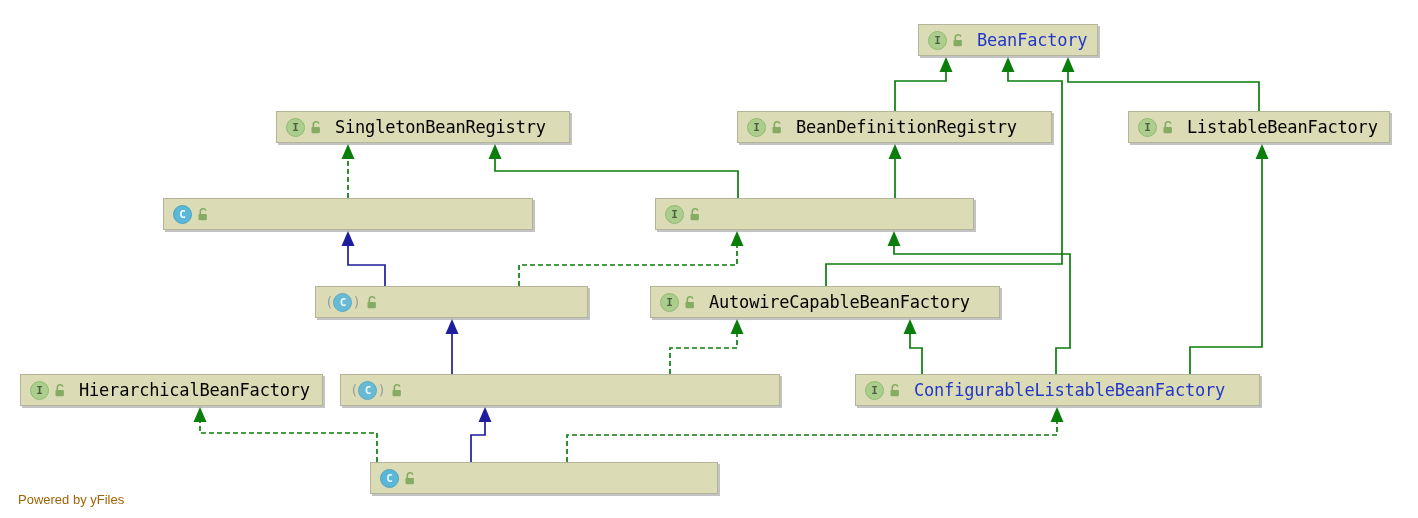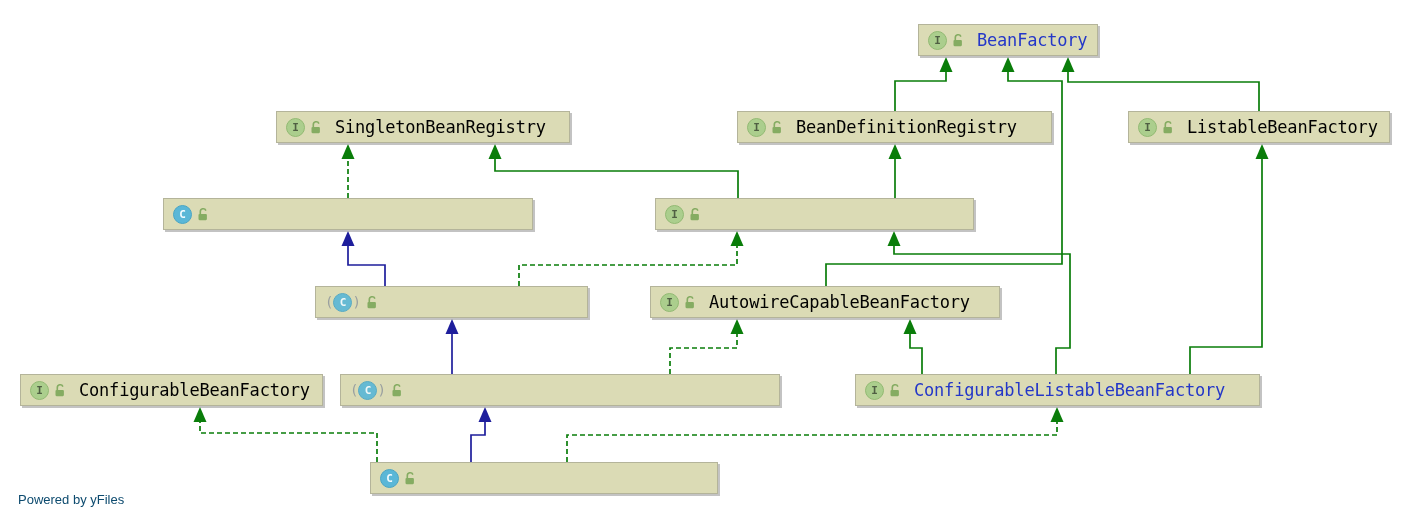--- a/index.html
+++ b/index.html
@@ -15,21 +15,21 @@
   .iface{background:#abce8d;color:#4f5f43;border:1px solid #92ba73;}
   .cls{background:#5ab7d7;color:#f2fbff;border:1px solid #4aa5c4;}
   .abs{opacity:.9;}
   .paren{color:#9aa0a0;font-size:14px;line-height:17px;flex:none;}
   .lock{margin-left:5px;flex:none;}
   .label{font-size:17px;white-space:nowrap;margin-left:12px;letter-spacing:-0.2px;text-align:center;}
   .text-blue{color:#2437c8;}
   .text-black{color:#000000;}
   .watermark{position:absolute;left:18px;top:492px;
              font-family:"Liberation Sans","DejaVu Sans",sans-serif;
-             font-size:13px;color:#0c4a6e;}
+             font-size:13px;color:#a16207;}
 </style>
 </head>
 <body>
 
 <div class="canvas">
   <svg class="edges" id="edges-svg">
       <polyline points="348,198 348,157" fill="none" stroke="#0a7d0a" stroke-width="1.7" stroke-dasharray="5,3"></polyline>
       <polygon points="348,144 341.5,159 354.5,159" fill="#0a7d0a"></polygon>
       <polyline points="738,198 738,171 495,171 495,157" fill="none" stroke="#0a7d0a" stroke-width="1.7"></polyline>
       <polygon points="495,144 488.5,159 501.5,159" fill="#0a7d0a"></polygon>
@@ -125,21 +125,21 @@
           <rect x="1.5" y="7" width="8.4" height="6.2" rx="1.1" fill="#85ac62"></rect>
         </svg>
         <span class="label text-black">AutowireCapableBeanFactory</span>
       </div>
       <div class="node" style="left: 20px; top: 374px; width: 303px; height: 32px;">
         <span class="kcircle iface">I</span>
         <svg class="lock" width="13" height="15" viewBox="0 0 13 15">
           <path d="M3.3 7 V4.8 A2.9 2.9 0 0 1 8.9 3.6" fill="none" stroke="#85ac62" stroke-width="1.6"></path>
           <rect x="1.5" y="7" width="8.4" height="6.2" rx="1.1" fill="#85ac62"></rect>
         </svg>
-        <span class="label text-black">ConfigurableBeanFactory</span>
+        <span class="label text-black">HierarchicalBeanFactory</span>
       </div>
       <div class="node" style="left: 340px; top: 374px; width: 440px; height: 32px;">
         <span class="paren">(</span>
         <span class="kcircle cls abs">C</span>
         <span class="paren">)</span>
         <svg class="lock" width="13" height="15" viewBox="0 0 13 15">
           <path d="M3.3 7 V4.8 A2.9 2.9 0 0 1 8.9 3.6" fill="none" stroke="#85ac62" stroke-width="1.6"></path>
           <rect x="1.5" y="7" width="8.4" height="6.2" rx="1.1" fill="#85ac62"></rect>
         </svg>
       </div>

